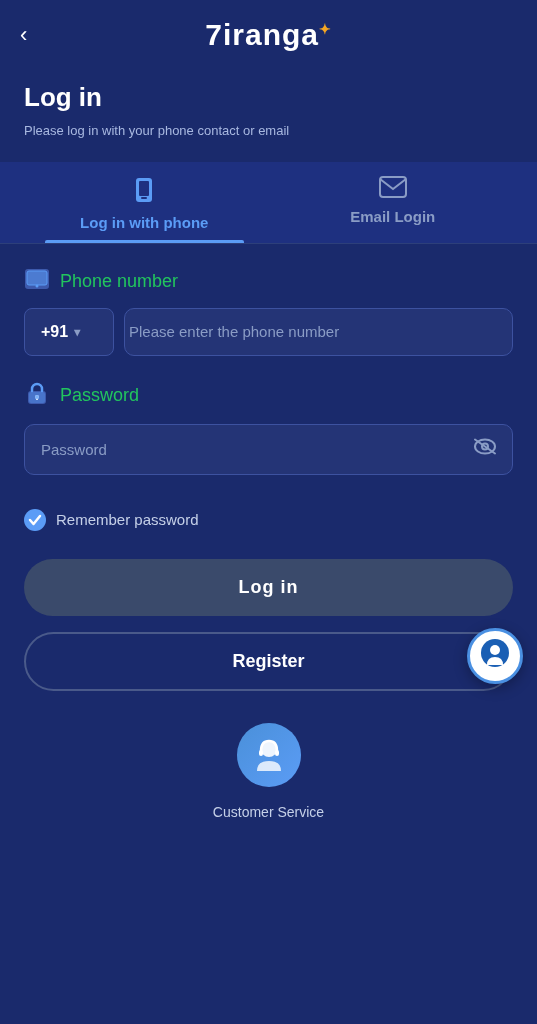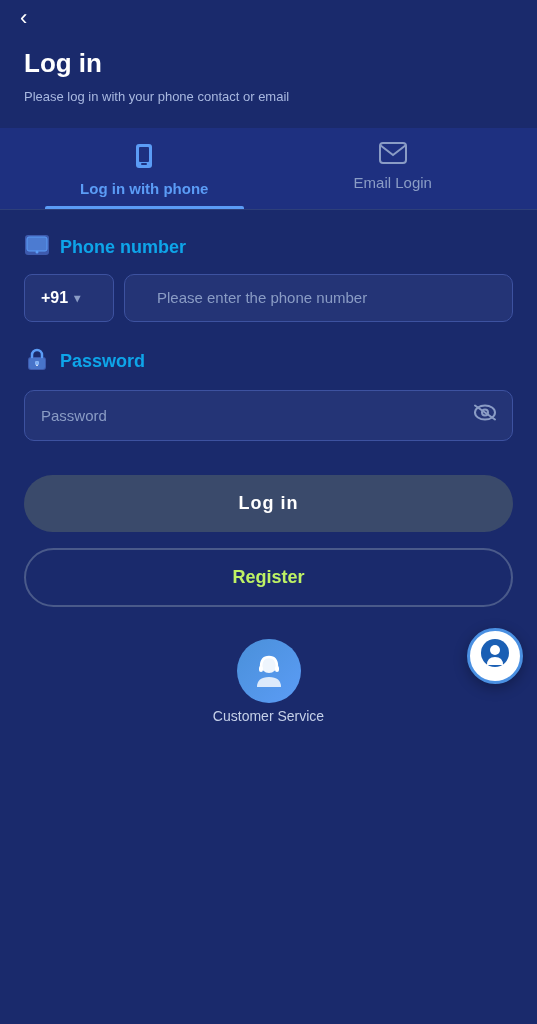--- a/index.html
+++ b/index.html
@@ -76,21 +76,21 @@
       cursor: pointer;
       position: relative;
       gap: 6px;
     }
     .tab-icon {
       font-size: 24px;
       line-height: 1;
     }
     .tab-label {
       font-size: 15px;
-      font-weight: 400;
+      font-weight: 700;
     }
     .tab.active .tab-label {
       color: #5b9cf6;
       font-weight: 700;
     }
     .tab.active::after {
       content: '';
       position: absolute;
       bottom: 0;
       left: 10%;
@@ -120,22 +120,22 @@
       display: flex;
       align-items: center;
       gap: 10px;
       margin-bottom: 12px;
     }
     .field-label-icon {
       font-size: 22px;
     }
     .field-label-text {
       font-size: 18px;
-      font-weight: 700;
-      color: #0ea5e9;
+      font-weight: 400;
+      color: #22c55e;
     }
 
     
     .phone-input-row {
       display: flex;
       gap: 10px;
       margin-bottom: 24px;
     }
     .country-code-btn {
       display: flex;
@@ -155,21 +155,21 @@
       font-size: 12px;
       color: #8a9cc5;
     }
     .phone-input {
       flex: 1;
       background: #243476;
       border: 1px solid #3d52a0;
       border-radius: 10px;
       color: #8a9cc5;
       font-size: 15px;
-      padding: 14px 32px;
+      padding: 14px 4px;
       outline: none;
     }
     .phone-input::placeholder {
       color: #8a9cc5;
     }
 
     
     .password-section {
       margin-bottom: 34px;
     }
@@ -243,34 +243,34 @@
       margin-bottom: 16px;
       letter-spacing: 1px;
     }
 
     
     .register-btn {
       width: 100%;
       background: transparent;
       border: 2px solid #4a5a8a;
       border-radius: 30px;
-      color: #bef264;
+      color: #ffffff;
       font-size: 18px;
       font-weight: 700;
       padding: 17px;
       cursor: pointer;
       margin-bottom: 32px;
     }
 
     
     .customer-service {
       display: flex;
       flex-direction: column;
       align-items: center;
-      gap: 5px;
+      gap: 17px;
       padding-bottom: 30px;
       cursor: pointer;
     }
     .cs-icon {
       width: 64px;
       height: 64px;
       border-radius: 50%;
       background: linear-gradient(135deg, #4a90d9, #5b9cf6);
       display: flex;
       align-items: center;
@@ -300,20 +300,23 @@
     }
     .floating-chat-inner {
       font-size: 26px;
     }
   </style>
 </head>
 <body>
 
 <div class="header">
   <button class="back-btn">‹</button>
+  <div class="logo-text">
+    <span>7</span><span>iranga</span><span class="star">✦</span>
+  </div>
 </div>
 
 <div class="login-title-area">
   <div class="login-title">Log in</div>
   <div class="login-subtitle">
     <span>Please log in with your phone contact or email</span><br>
   </div>
 </div>
 
 <div class="tabs-container">
@@ -384,20 +387,28 @@
         <svg width="24" height="18" viewBox="0 0 24 18" fill="none">
           <ellipse cx="12" cy="9" rx="10" ry="7" stroke="#8a9cc5" stroke-width="2"></ellipse>
           <circle cx="12" cy="9" r="3" stroke="#8a9cc5" stroke-width="2"></circle>
           <line x1="2" y1="2" x2="22" y2="16" stroke="#8a9cc5" stroke-width="2" stroke-linecap="round"></line>
         </svg>
       </button>
     </div>
   </div>
 
   
+  <div class="remember-row">
+    <div class="remember-checkbox">
+      <svg viewBox="0 0 14 14" fill="none" xmlns="http://www.w3.org/2000/svg">
+        <polyline points="2,7 5.5,11 12,3" stroke="white" stroke-width="2.5" stroke-linecap="round" stroke-linejoin="round"></polyline>
+      </svg>
+    </div>
+    <span class="remember-label">Remember password</span>
+  </div>
 
   
   <button class="login-btn">Log in</button>
 
   
   <button class="register-btn">Register</button>
 
   
   <div class="customer-service">
     <div class="cs-icon">

